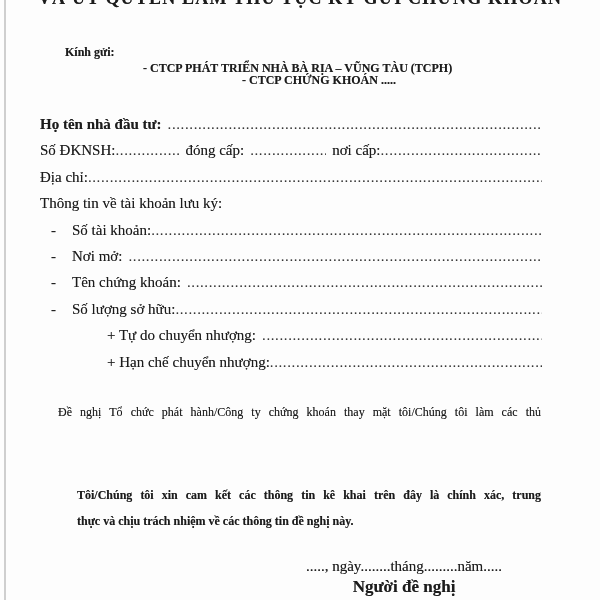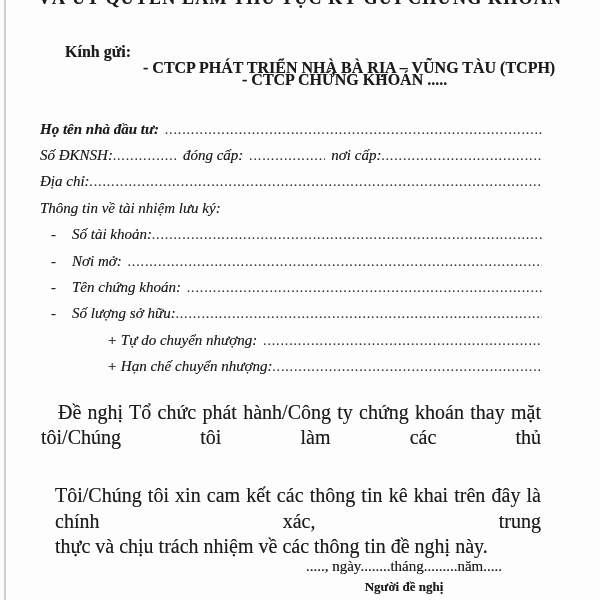--- a/index.html
+++ b/index.html
@@ -14,62 +14,62 @@
     position:absolute;left:4px;top:0;bottom:0;width:2px;
     background:#cfcfcf;
   }
   
   .title-cut{
     position:absolute;top:-12px;left:0;width:600px;
     text-align:center;font-weight:bold;font-size:18px;line-height:20px;
     letter-spacing:1.2px;white-space:nowrap;
   }
   
-  .sal{position:absolute;font-weight:bold;font-size:16px;line-height:20px;white-space:nowrap;}
+  .sal{position:absolute;font-weight:bold;font-size:12px;line-height:20px;white-space:nowrap;}
   .sal-label{left:65px;top:42px;}
   .sal-r1{left:143px;top:58px;}
   .sal-r2{left:242px;top:70px;}
   
   .form{
     position:absolute;left:40px;right:58px;top:116px;
     font-size:15px;
   }
   .fline{
-    display:flex;align-items:center;height:26.4px;white-space:nowrap;font-style:italic;
+    display:flex;align-items:flex-start;height:26.4px;white-space:nowrap;
   }
   .fline .lbl{flex:0 0 auto;}
   .fline .bold{font-weight:bold;}
   .dots{
     overflow:hidden;white-space:nowrap;
     letter-spacing:.6px;color:#333;text-shadow:none;
     flex:1 1 auto;min-width:0;
   }
   .dots.fixed{flex:0 0 auto;}
   .dots.w64{width:64px;}
   .dots.w76{width:76px;}
   .dash{flex:0 0 auto;margin-left:11px;width:21px;}
   .plus-indent{margin-left:67px;}
   .gap6{margin-left:6px;}
   
   .para{
     position:absolute;left:41px;right:59px;
-    font-size:20px;line-height:24.5px;
+    font-size:12px;line-height:24.5px;
   }
   .para-request{top:400px;}
-  .para-commit{top:483px;left:55px;right:59px;font-weight:normal;line-height:25.5px;}
+  .para-commit{top:483px;left:77px;right:59px;font-weight:bold;line-height:25.5px;}
   .pline{text-align:justify;text-align-last:justify;}
   .pline.first{text-indent:17px;}
   .pline.last{text-align-last:left;}
   
   .signature{
     position:absolute;top:556px;right:65px;width:262px;
     text-align:center;
   }
   .sig-date{font-size:15px;line-height:20px;white-space:nowrap;}
-  .sig-title{font-size:13px;font-weight:bold;line-height:20px;margin-top:1px;}
+  .sig-title{font-size:17px;font-weight:bold;line-height:20px;margin-top:1px;}
   .sig-note{font-size:12.5px;font-style:italic;line-height:16px;white-space:nowrap;margin-top:1px;}
 </style>
 </head>
 <body>
 
 <div class="page-edge"></div>
 
 <div class="title-cut">VÀ ỦY QUYỀN LÀM THỦ TỤC KÝ GỬI CHỨNG KHOÁN</div>
 
 <div class="sal sal-label">Kính gửi:</div>
@@ -91,21 +91,21 @@
     <span class="lbl gap6">nơi cấp:</span>
     <span class="dots">................................................................................................................................................................................................</span>
   </div>
 
   <div class="fline">
     <span class="lbl">Địa chỉ:</span>
     <span class="dots">................................................................................................................................................................................................</span>
   </div>
 
   <div class="fline">
-    <span class="lbl">Thông tin về tài nhiệm lưu ký:</span>
+    <span class="lbl">Thông tin về tài khoản lưu ký:</span>
   </div>
 
   <div class="fline">
     <span class="dash">-</span>
     <span class="lbl">Số tài khoản:</span>
     <span class="dots">................................................................................................................................................................................................</span>
   </div>
 
   <div class="fline">
     <span class="dash">-</span>

